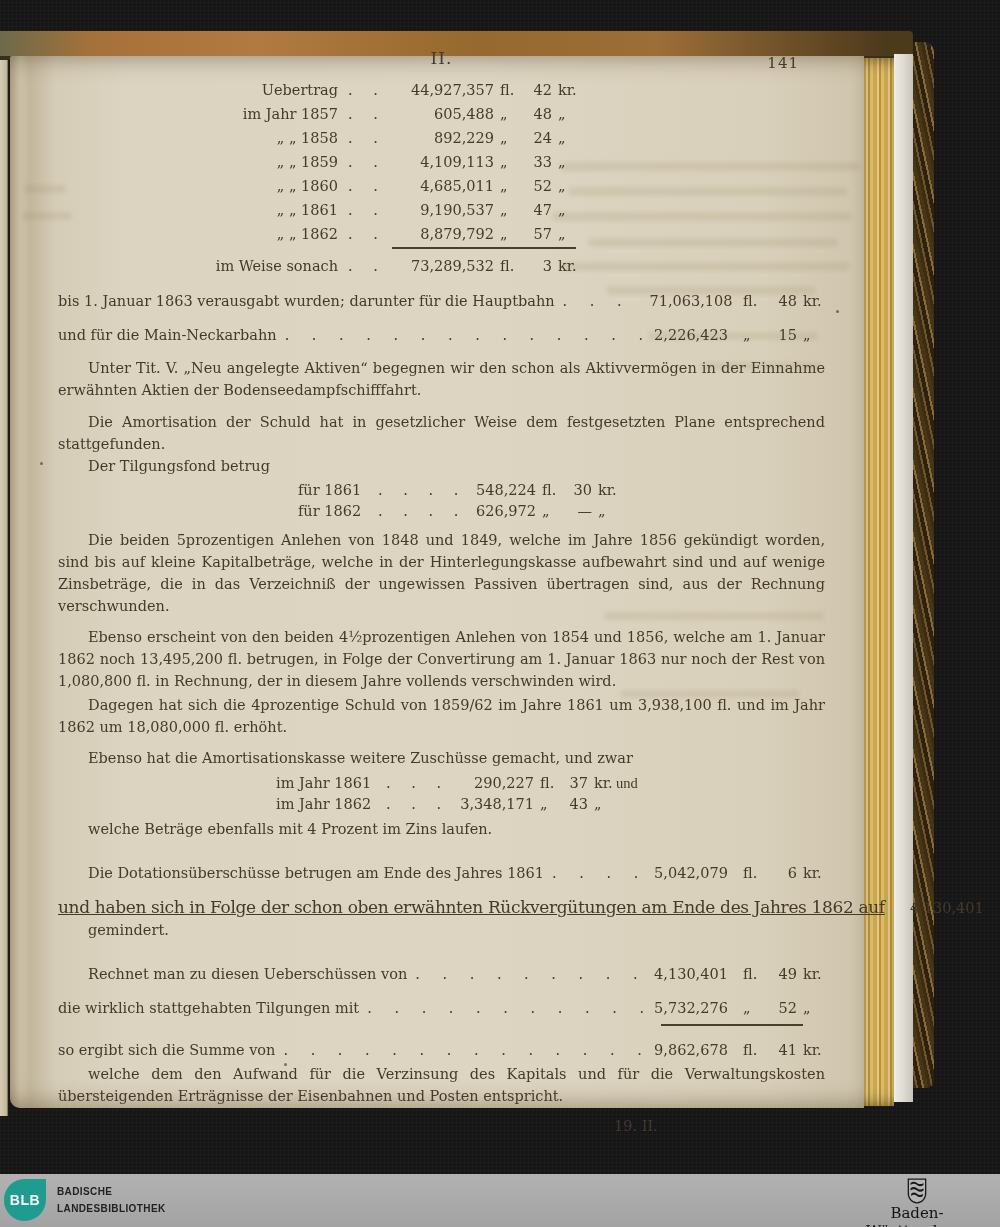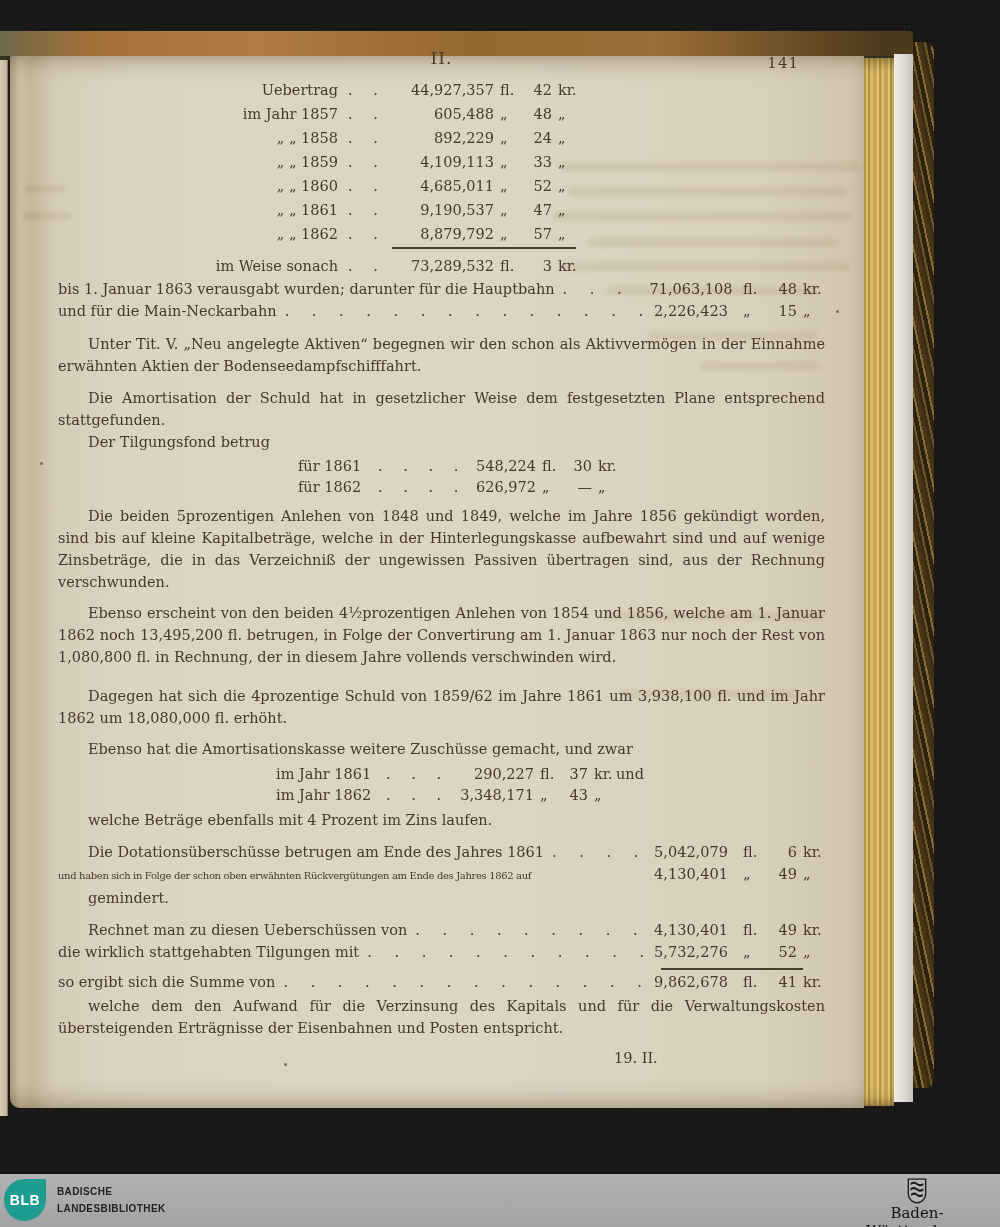--- a/index.html
+++ b/index.html
@@ -41,40 +41,40 @@
   .carry .lb{text-align:right;white-space:nowrap;}
   .carry .dt{overflow:hidden;white-space:nowrap;padding-left:10px;letter-spacing:8px;}
   .carry .am{text-align:right;}
   .carry .un{padding-left:6px;}
   .carry .kv{text-align:right;}
   .carry .ku{padding-left:6px;}
   .carry .u{border-bottom:2px solid #4a3e2d;padding-bottom:1px;}
   .carry .tt{padding-top:5px;}
   
   .fin{display:flex;align-items:baseline;line-height:22px;}
-  .fin .lbl{white-space:nowrap;}
+  .fin .lbl{white-space:nowrap;margin-top:12px;}
   .fin .lbl.ind{text-indent:30px;text-align:center;}
-  .fin .tight{font-size:10px;letter-spacing:-0.35px;}
+  .fin .tight{font-size:17px;letter-spacing:-0.35px;text-decoration:underline;}
   .fin .dots{flex:1;overflow:hidden;white-space:nowrap;letter-spacing:9px;padding:0 8px;}
   .fin .amt{width:92px;text-align:center;flex:none;}
   .fin .un{width:26px;padding-left:6px;flex:none;}
   .fin .krv{width:28px;text-align:right;flex:none;}
   .fin .kru{width:22px;padding-left:6px;flex:none;}
   p.body{margin:0;text-align:justify;text-indent:30px;}
   .noind{text-indent:0;}
   
   .minitab{display:grid;width:max-content;line-height:21px;}
   .tilg{grid-template-columns:70px 90px 78px 26px 30px 20px;margin:3px 0 0 240px;}
   .zus{grid-template-columns:100px 74px 84px 26px 28px 20px 38px;margin:4px 0 0 218px;}
   .minitab .dt{overflow:hidden;white-space:nowrap;padding-left:10px;letter-spacing:8px;}
   .minitab .am{text-align:right;}
   .minitab .un{padding-left:6px;}
   .minitab .kv{text-align:right;}
   .minitab .ku{padding-left:6px;}
-  .minitab .tail{padding-left:8px;}
+  .minitab .tail{padding-left:8px;font-family:Liberation Serif, serif;}
   .sum-rule{width:142px;border-top:2px solid #4a3e2d;margin:5px 22px 1px auto;}
   .signature{margin:8px 0 0 556px;line-height:22px;}
   
   .footer{position:absolute;left:0;top:1174px;width:1000px;height:53px;
     background:linear-gradient(180deg,#b2b2b2,#a3a3a3);font-family:"Liberation Sans",sans-serif;}
   .blb-badge{position:absolute;left:4px;top:5px;width:42px;height:42px;background:#1d9c8f;
     border-radius:50% 0 52% 50%;display:flex;align-items:center;justify-content:center;}
   .blb-badge span{color:#fff;font-weight:bold;font-size:14px;letter-spacing:.5px;}
   .blb-name{position:absolute;left:57px;top:9px;font-weight:bold;font-size:10px;line-height:17px;
     color:#222;letter-spacing:.4px;}
@@ -200,21 +200,21 @@
       <span>für 1862</span>
         <span class="dt">. . . . .</span>
         <span class="am">626,972</span>
         <span class="un">„</span>
         <span class="kv">—</span>
         <span class="ku">„</span>
     </div>
 
     <p class="body" style="margin-top:7px;">Die beiden 5prozentigen Anlehen von 1848 und 1849, welche im Jahre 1856 gekündigt worden, sind bis auf kleine Kapitalbeträge, welche in der Hinterlegungskasse aufbewahrt sind und auf wenige Zinsbeträge, die in das Verzeichniß der ungewissen Passiven übertragen sind, aus der Rechnung verschwunden.</p>
     <p class="body" style="margin-top:9px;">Ebenso erscheint von den beiden 4½prozentigen Anlehen von 1854 und 1856, welche am 1. Januar 1862 noch 13,495,200 fl. betrugen, in Folge der Convertirung am 1. Januar 1863 nur noch der Rest von 1,080,800 fl. in Rechnung, der in diesem Jahre vollends verschwinden wird.</p>
-    <p class="body" style="margin-top:17px;">Dagegen hat sich die 4prozentige Schuld von 1859/62 im Jahre 1861 um 3,938,100 fl. und im Jahr 1862 um 18,080,000 fl. erhöht.</p>
+    <p class="body" style="margin-top:2px;">Dagegen hat sich die 4prozentige Schuld von 1859/62 im Jahre 1861 um 3,938,100 fl. und im Jahr 1862 um 18,080,000 fl. erhöht.</p>
     <p class="body" style="margin-top:9px;">Ebenso hat die Amortisationskasse weitere Zuschüsse gemacht, und zwar</p>
 
     <div class="minitab zus">
       <span>im Jahr 1861</span>
         <span class="dt">. . . .</span>
         <span class="am">290,227</span>
         <span class="un">fl.</span>
         <span class="kv">37</span>
         <span class="ku">kr.</span>
         <span class="tail">und</span>

